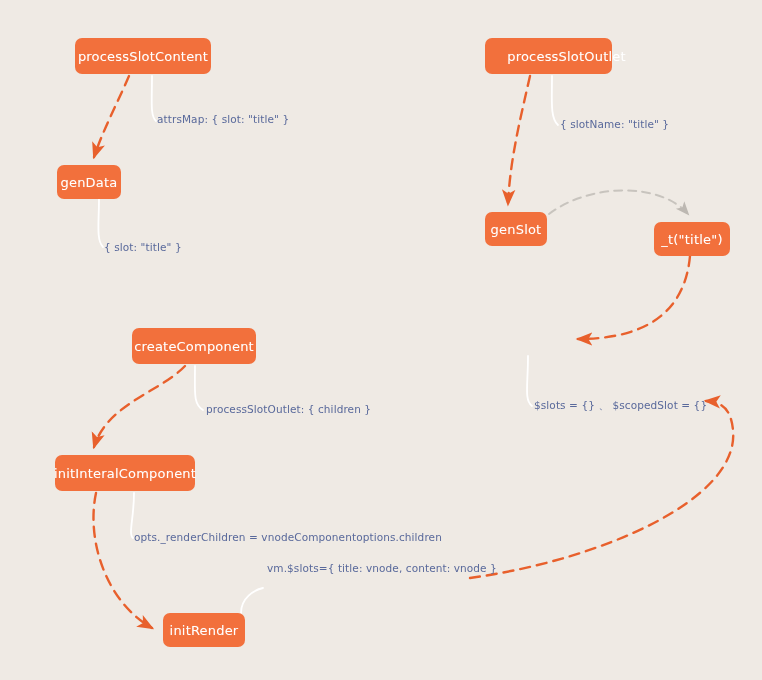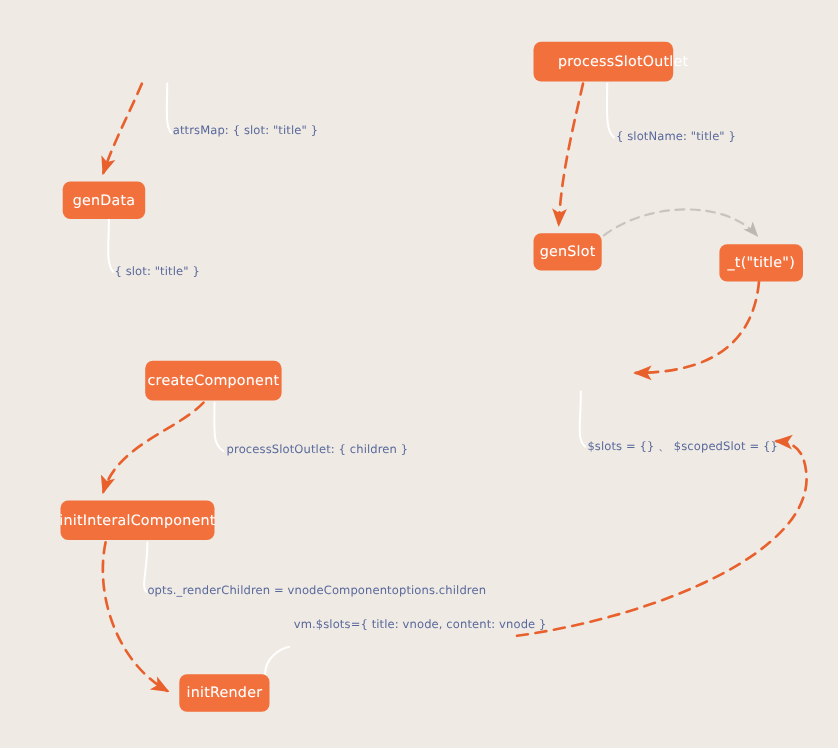--- a/index.html
+++ b/index.html
@@ -85,22 +85,25 @@
 
     <path d="M552,76 C552,100 550,118 558,125" fill="none" stroke="#FFFFFF" stroke-width="1.8" stroke-linecap="round"></path>
 
     <path d="M549,214 C590,183 660,182 688,214" fill="none" stroke="#C8C4BE" stroke-width="2" stroke-dasharray="8 6" stroke-linecap="round" marker-end="url(#arrowGray)"></path>
 
     <path d="M690,256 C686,300 660,339 578,339" fill="none" stroke="#E8602C" stroke-width="2.4" stroke-dasharray="10 7" stroke-linecap="round" marker-end="url(#arrowOrange)"></path>
 
     <path d="M528,356 C528,385 524,400 532,406" fill="none" stroke="#FFFFFF" stroke-width="1.8" stroke-linecap="round"></path>
   </svg>
 
+  <div class="node" style="left:75px; top:38px; width:136px; height:36px;">
+    <span>processSlotContent</span>
+  </div>
 
-  <div class="node" style="left:57px; top:165px; width:75px; height:34px;">
+  <div class="node" style="left:57px; top:165px; width:64px; height:34px;">
     <span>genData</span>
   </div>
 
   <div class="node" style="left:132px; top:328px; width:124px; height:36px;">
     <span>createComponent</span>
   </div>
 
   <div class="node" style="left:55px; top:455px; width:140px; height:36px;">
     <span>initInteralComponent</span>
   </div>

